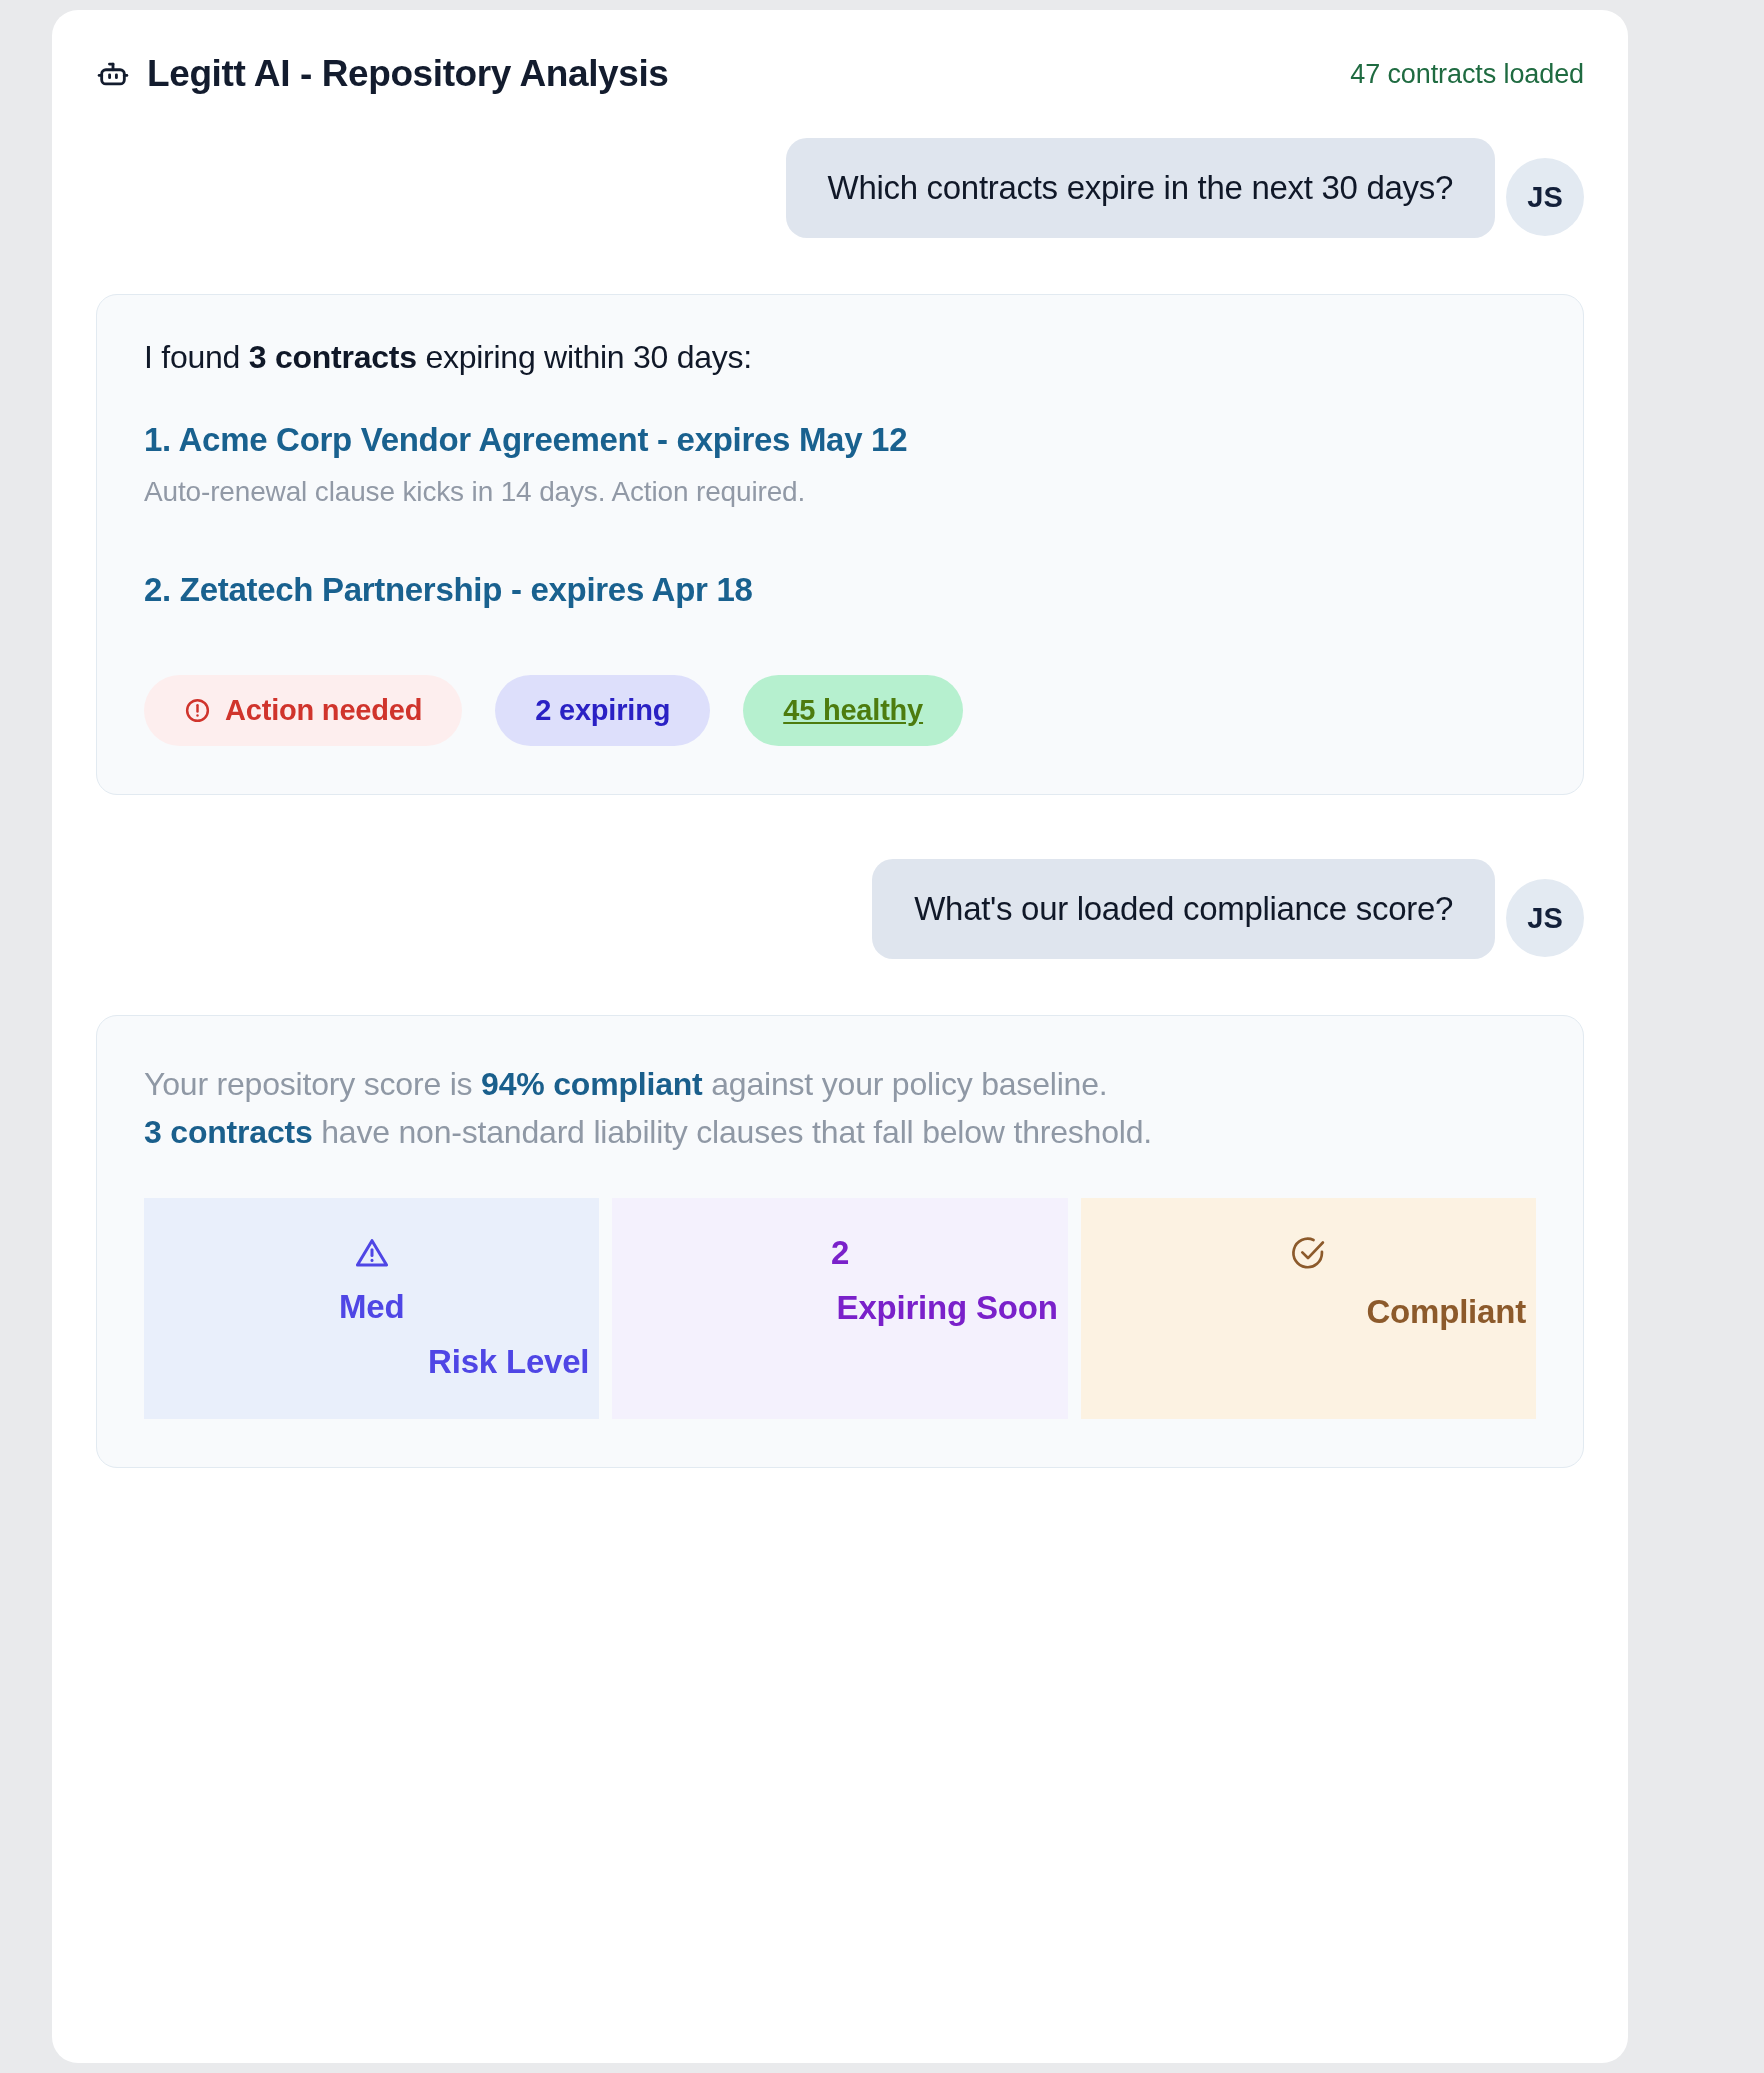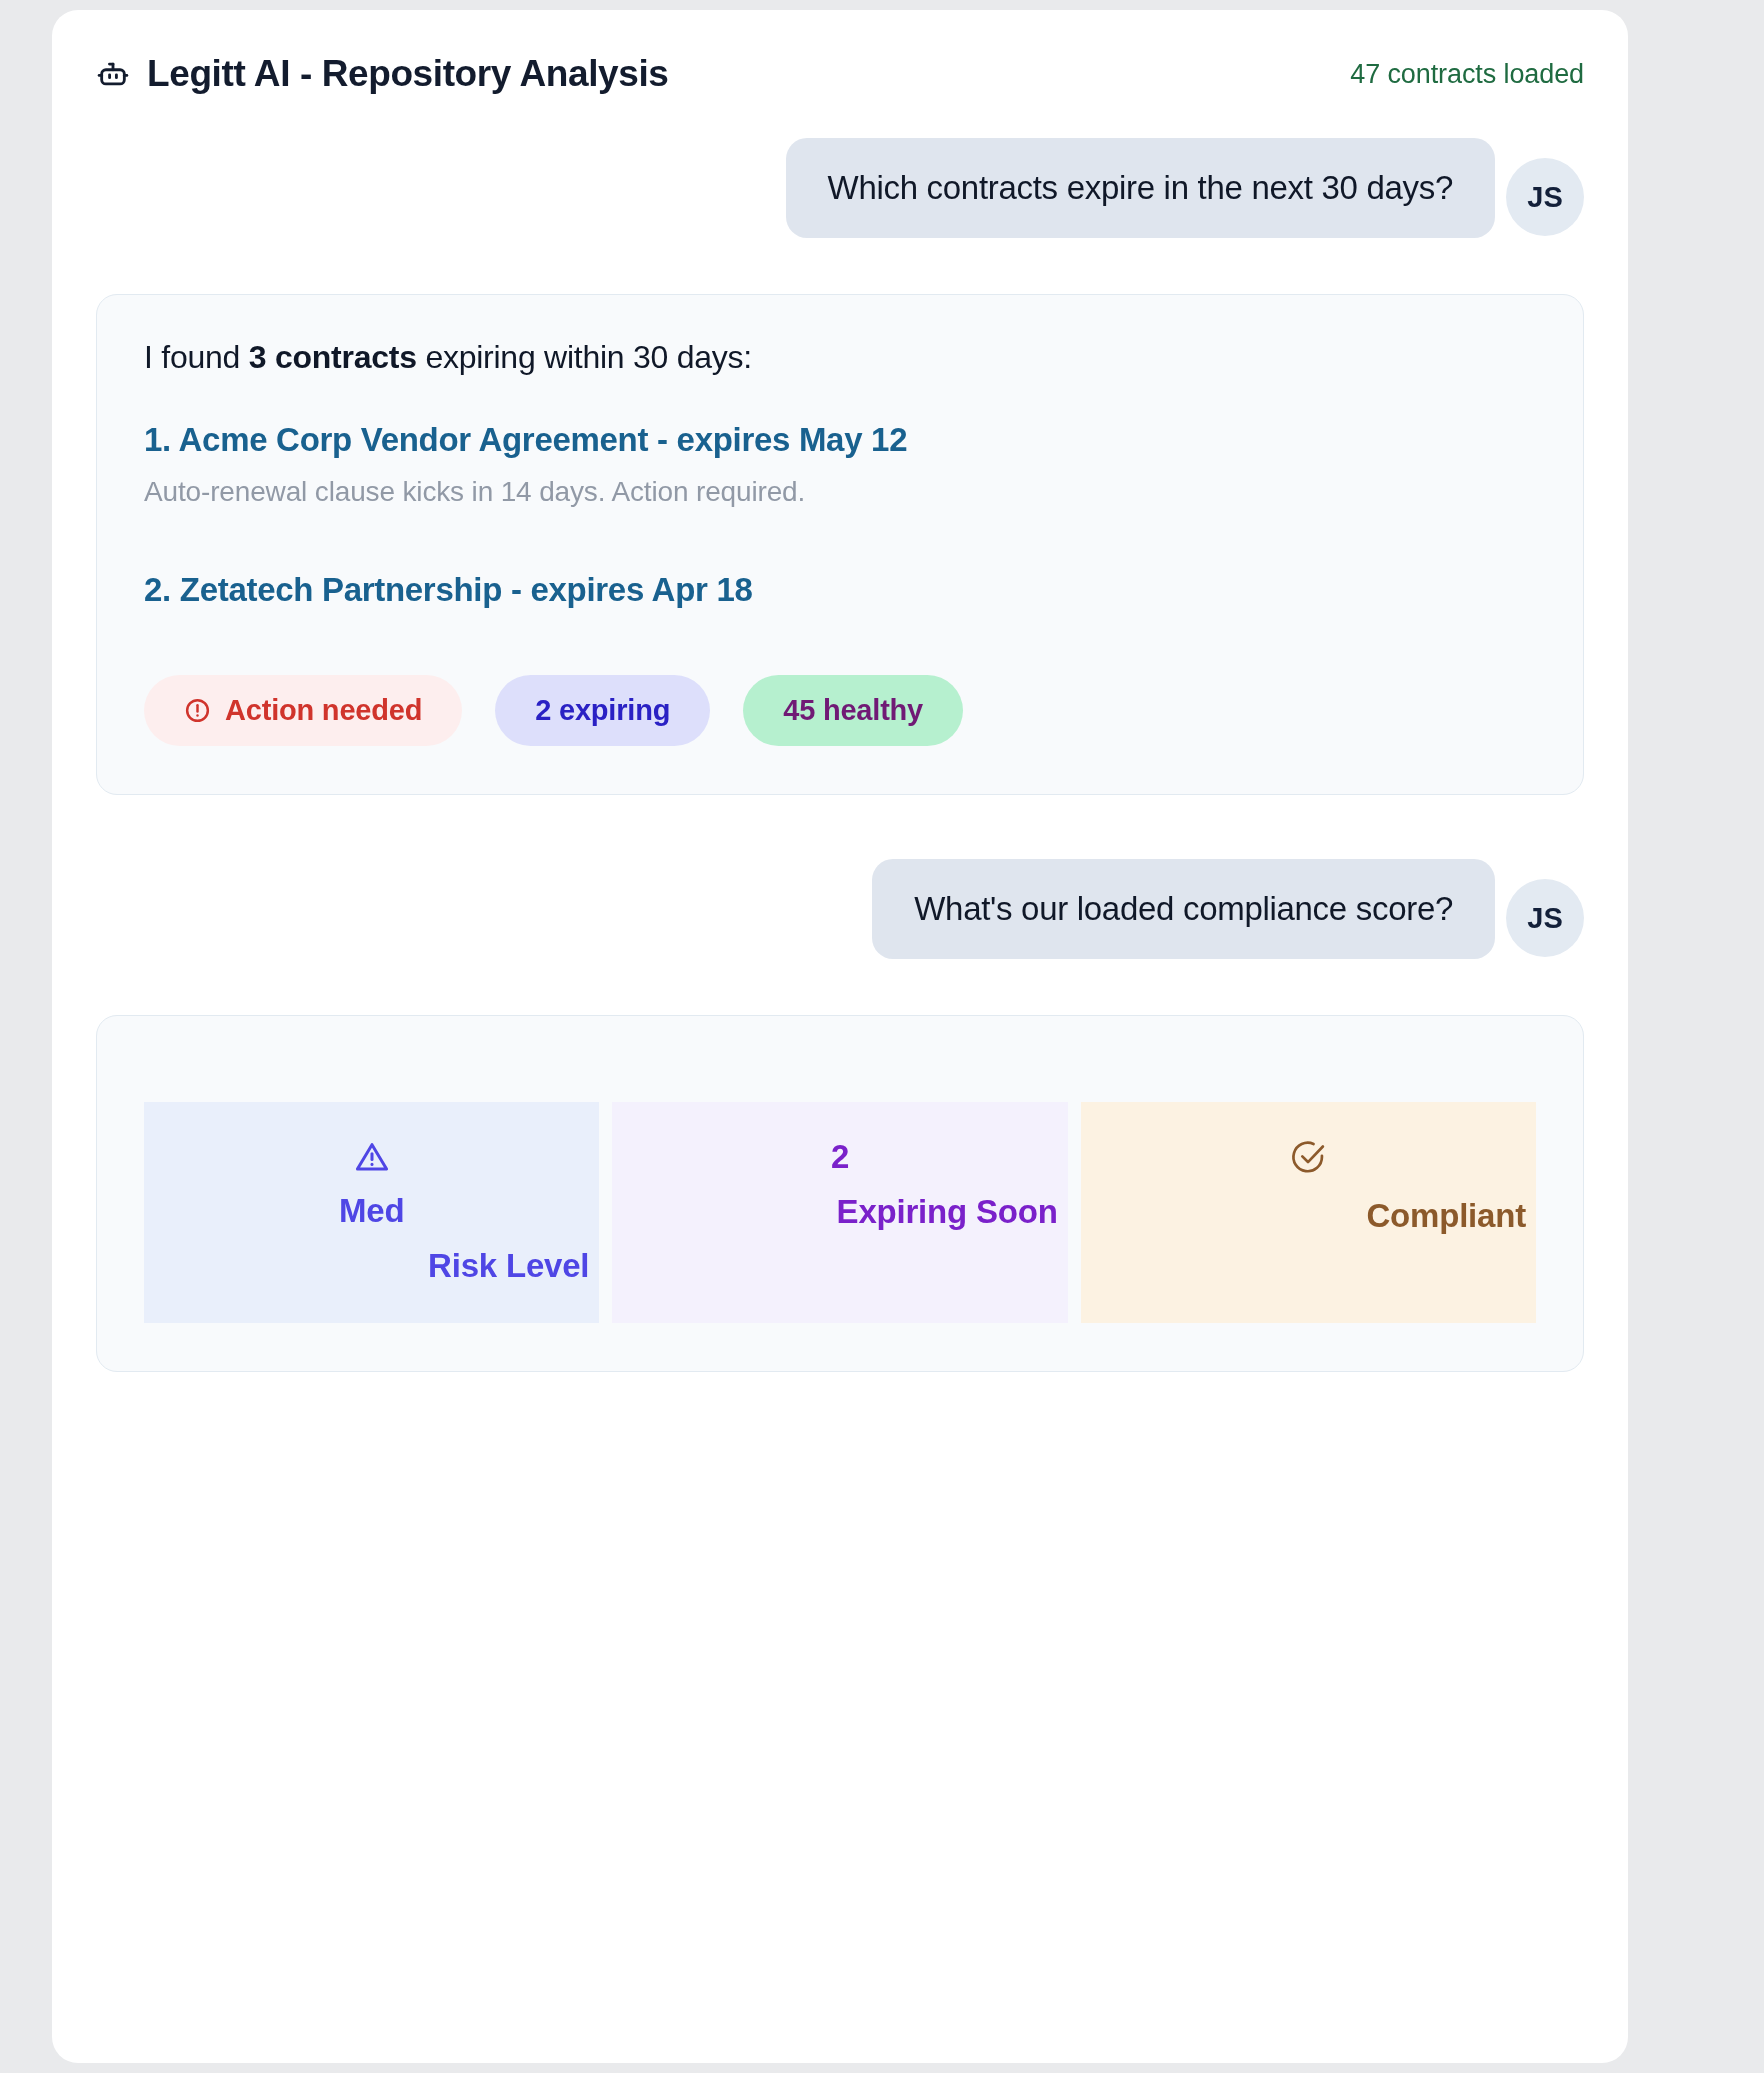--- a/index.html
+++ b/index.html
@@ -129,21 +129,21 @@
     font-weight: bold;
     display: flex;
     align-items: center;
     gap: 14px;
     letter-spacing: -0.2px;
     white-space: nowrap;
   }
   .pill svg { width: 27px; height: 27px; display: block; flex: none; }
   .pill.red   { background: #fdeeee; color: #d0342c; }
   .pill.blue  { background: #dddffb; color: #2a21c4; }
-  .pill.green { background: #b6f0cf; color: #701a75; }
+  .pill.green { background: #b6f0cf; color: #4d7c0f; text-decoration: underline; }
 
   
   .compliance-text {
     font-size: 32px;
     color: #8f98a5;
     line-height: 1.5;
     letter-spacing: -0.2px;
   }
   .compliance-text b { color: #1a5f8c; font-weight: bold; }
 
@@ -246,20 +246,21 @@
     <div class="gap-64"></div>
 
     <div class="msg-user">
       <div class="bubble">What's our loaded compliance score?</div>
       <div class="avatar">JS</div>
     </div>
 
     <div class="gap-56"></div>
 
     <div class="card">
+      <div class="compliance-text"><span>Your repository score is </span><b>94% compliant</b><span> against your policy baseline.</span><br><b>3 contracts</b><span> have non-standard liability clauses that fall below threshold.</span></div>
 
       <div class="tiles">
 
         <div class="tile t-risk">
           <div class="tile-icon">
             <svg viewBox="0 0 24 24" fill="none" stroke="currentColor" stroke-width="1.9" stroke-linecap="round" stroke-linejoin="round">
               <path d="M12 4.2 21.2 19.6H2.8Z"></path>
               <path d="M12 10v3.6"></path>
               <path d="M12 16.6v.1"></path>
             </svg>

